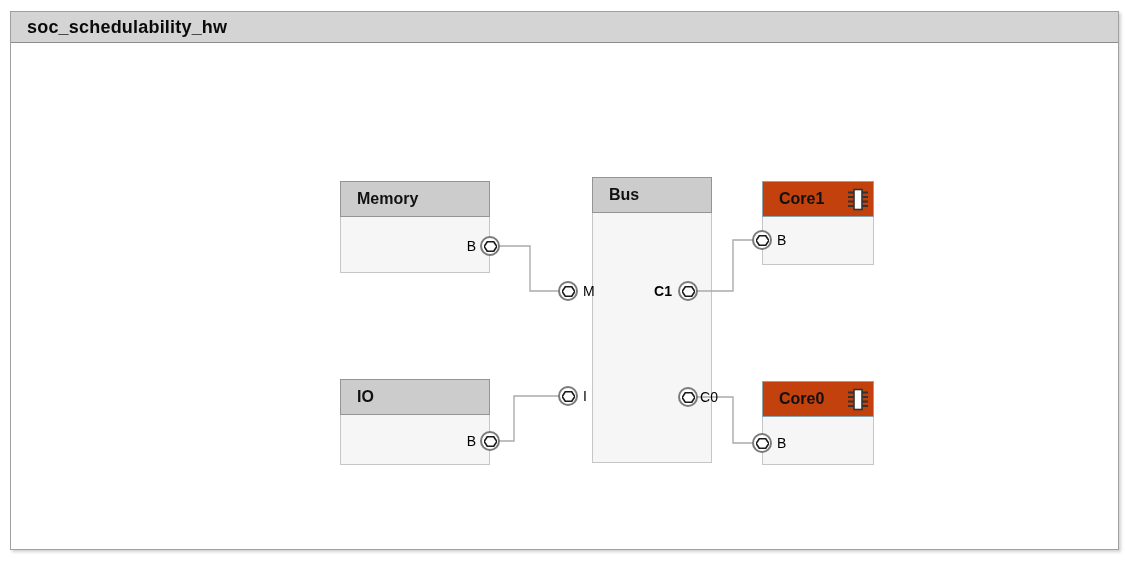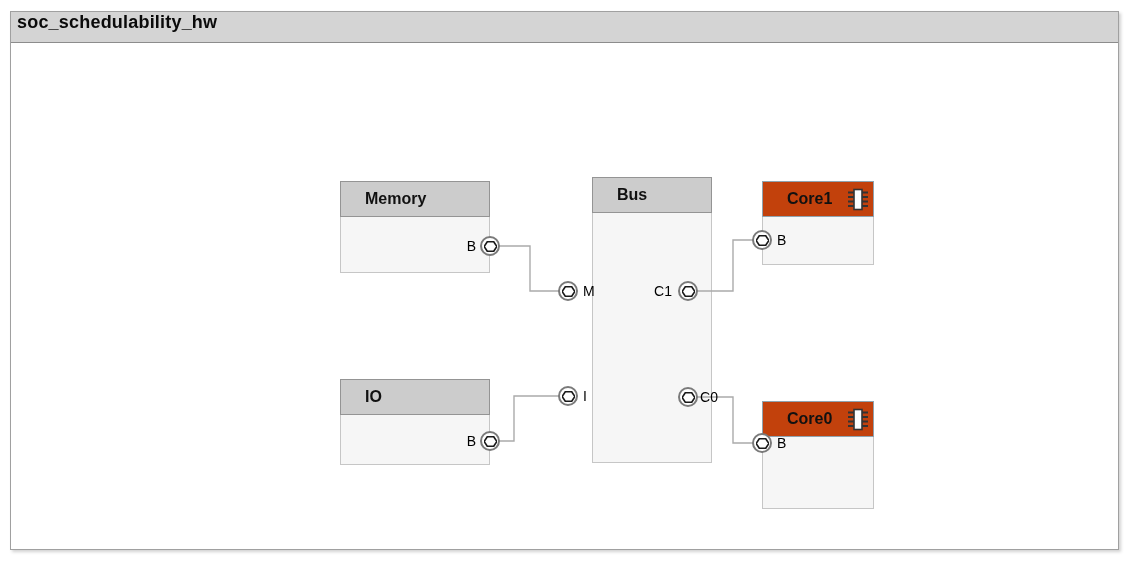--- a/index.html
+++ b/index.html
@@ -22,22 +22,22 @@
     height: 537px;
     background: #ffffff;
     border: 1px solid #a0a0a0;
     box-shadow: 2px 2px 3px rgba(0,0,0,0.18);
   }
   .title-bar {
     height: 31px;
     background: #d4d4d4;
     border-bottom: 1px solid #8c8c8c;
     display: flex;
-    align-items: flex-start;
-    padding-left: 6px;
+    align-items: center;
+    padding-left: 16px;
     box-sizing: border-box;
   }
   .title-bar .title-text {
     font-size: 18px;
     font-weight: bold;
     color: #0a0a0a;
     letter-spacing: 0.2px;
   }
   .canvas {
     position: absolute;
@@ -50,21 +50,21 @@
     position: absolute;
     box-sizing: border-box;
   }
   .block-header {
     height: 36px;
     box-sizing: border-box;
     background: #cccccc;
     border: 1px solid #949494;
     display: flex;
     align-items: center;
-    padding: 0 24px;
+    padding: 0 16px;
     position: relative;
   }
   .block-header .block-title {
     font-size: 16px;
     font-weight: bold;
     color: #111;
   }
   .block-body {
     position: absolute;
     left: 0; right: 0; top: 36px; bottom: 0;
@@ -165,21 +165,21 @@
   <div class="block-body"></div>
 </div>
 
 <div class="block" style="left:340px; top:379px; width:150px; height:86px;text-align:center;">
   <div class="block-header">
     <span class="block-title">IO</span>
   </div>
   <div class="block-body"></div>
 </div>
 
-<div class="block core" style="left:762px; top:401px; width:112px; height:108px;">
+<div class="block core" style="left:762px; top:381px; width:112px; height:84px;">
   <div class="block-header">
     <span class="block-title">Core0</span>
     <svg class="chip-icon" viewBox="0 0 20 23">
       <rect x="6" y="1.5" width="8" height="20" fill="#fbfdfe" stroke="#333" stroke-width="1.6"></rect>
       <g stroke="#333" stroke-width="2">
         <line x1="0" y1="4.5" x2="6" y2="4.5"></line>
         <line x1="0" y1="9" x2="6" y2="9"></line>
         <line x1="0" y1="13.5" x2="6" y2="13.5"></line>
         <line x1="0" y1="18" x2="6" y2="18"></line>
         <line x1="14" y1="4.5" x2="20" y2="4.5"></line>
@@ -206,21 +206,21 @@
   </svg>
 </div>
 
 <div class="port-circle" style="left:558px; top:281px;">
   <svg width="13" height="11" viewBox="0 0 14 12">
     <polygon points="0,6 3.5,0.8 10.5,0.8 14,6 10.5,11.2 3.5,11.2" fill="#fff" stroke="#1a1a1a" stroke-width="1.8"></polygon>
   </svg>
 </div>
 <span class="port-label side-right" style="left:581px; top:291px;">M</span>
 
-<span class="port-label side-left" style="left:674px; top:291px;">C1</span>
+<span class="port-label side-left" style="left:674px; top:291px;font-weight:bold;">C1</span>
 <div class="port-circle" style="left:678px; top:281px;">
   <svg width="13" height="11" viewBox="0 0 14 12">
     <polygon points="0,6 3.5,0.8 10.5,0.8 14,6 10.5,11.2 3.5,11.2" fill="#fff" stroke="#1a1a1a" stroke-width="1.8"></polygon>
   </svg>
 </div>
 
 <div class="port-circle" style="left:558px; top:386px;">
   <svg width="13" height="11" viewBox="0 0 14 12">
     <polygon points="0,6 3.5,0.8 10.5,0.8 14,6 10.5,11.2 3.5,11.2" fill="#fff" stroke="#1a1a1a" stroke-width="1.8"></polygon>
   </svg>

